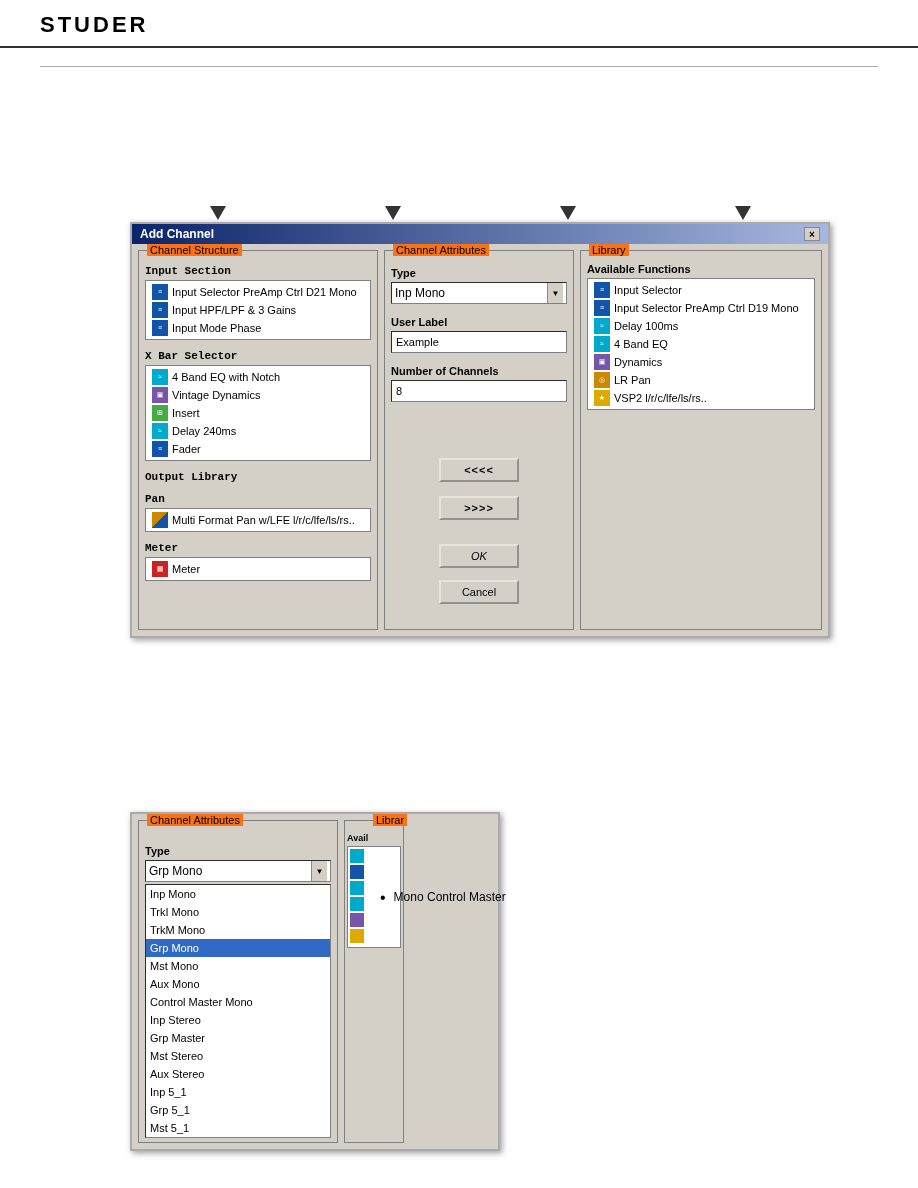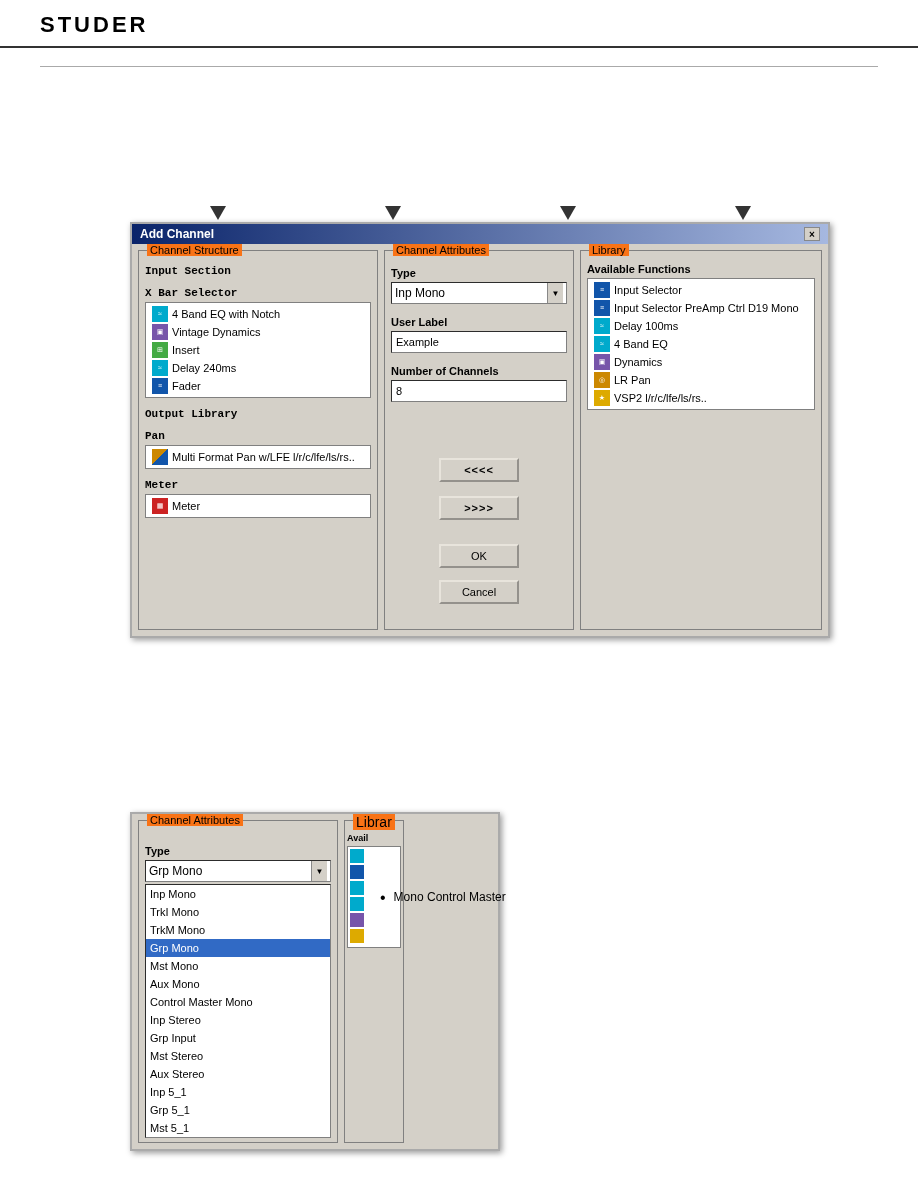--- a/index.html
+++ b/index.html
@@ -281,20 +281,21 @@
       background: #d4d0c8;
       border: 2px outset #e8e4dc;
       height: 24px;
       width: 80px;
       margin: 0 auto;
       display: flex;
       align-items: center;
       justify-content: center;
       font-size: 11px;
       cursor: pointer;
+      font-style: italic;
     }
     .cancel-btn {
       background: #d4d0c8;
       border: 2px outset #e8e4dc;
       height: 24px;
       width: 80px;
       margin: 0 auto;
       display: flex;
       align-items: center;
       justify-content: center;
@@ -416,20 +417,34 @@
       <span>Add Channel</span>
       <div class="dialog-close-btn">×</div>
     </div>
 
     <div class="dialog-body">
 
       <div class="panel channel-structure-panel">
         <span class="panel-legend">Channel Structure</span>
 
         <div class="section-label">Input Section</div>
+        <div class="section-box">
+          <div class="section-item">
+            <span class="item-icon icon-blue-grid">≡</span>
+            <span>Input Selector PreAmp Ctrl D21 Mono</span>
+          </div>
+          <div class="section-item">
+            <span class="item-icon icon-blue-grid">≡</span>
+            <span>Input HPF/LPF &amp; 3 Gains</span>
+          </div>
+          <div class="section-item">
+            <span class="item-icon icon-blue-grid">≡</span>
+            <span>Input Mode Phase</span>
+          </div>
+        </div>
 
         <div class="section-label">X Bar Selector</div>
         <div class="section-box">
           <div class="section-item">
             <span class="item-icon icon-cyan">≈</span>
             <span>4 Band EQ with Notch</span>
           </div>
           <div class="section-item">
             <span class="item-icon icon-purple">▣</span>
             <span>Vintage Dynamics</span>
@@ -548,31 +563,31 @@
         </div>
         <div class="dropdown-list">
           <div class="dropdown-item">Inp Mono</div>
           <div class="dropdown-item">TrkI Mono</div>
           <div class="dropdown-item">TrkM Mono</div>
           <div class="dropdown-item selected">Grp Mono</div>
           <div class="dropdown-item">Mst Mono</div>
           <div class="dropdown-item">Aux Mono</div>
           <div class="dropdown-item">Control Master Mono</div>
           <div class="dropdown-item">Inp Stereo</div>
-          <div class="dropdown-item">Grp Input</div>
+          <div class="dropdown-item">Grp Master</div>
           <div class="dropdown-item">Mst Stereo</div>
           <div class="dropdown-item">Aux Stereo</div>
           <div class="dropdown-item">Inp 5_1</div>
           <div class="dropdown-item">Grp 5_1</div>
           <div class="dropdown-item">Mst 5_1</div>
         </div>
       </div>
 
       <div class="panel2-lib">
-        <span class="panel-legend" style="font-size:14px;">Librar</span>
+        <span class="panel-legend" style="font-size:11px;margin-left:20px;">Librar</span>
         <div style="height: 8px;"></div>
         <div style="font-size:9px; font-weight:bold; margin-bottom:3px;">Avail</div>
         <div style="border: 1px solid #808080; background: white; padding: 2px;">
           <div style="display:flex; align-items:center; margin-bottom:2px;">
             <span style="display:inline-block; width:14px; height:14px; background:#00aacc; margin-right:2px;"></span>
           </div>
           <div style="display:flex; align-items:center; margin-bottom:2px;">
             <span style="display:inline-block; width:14px; height:14px; background:#1155aa; margin-right:2px;"></span>
           </div>
           <div style="display:flex; align-items:center; margin-bottom:2px;">

